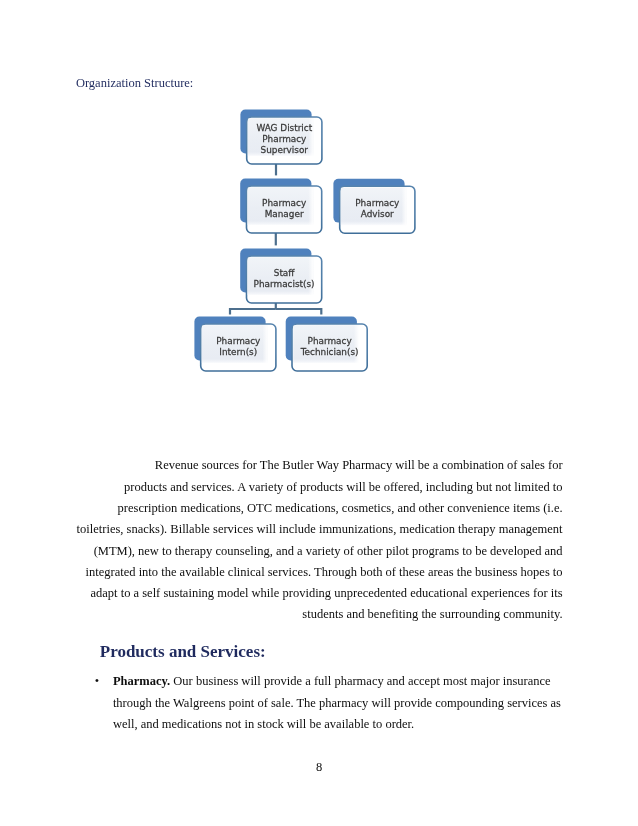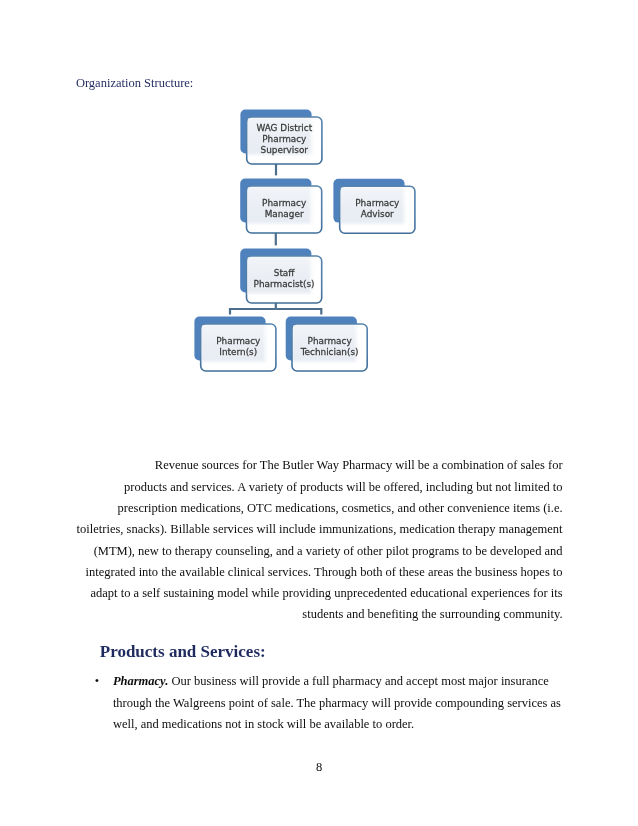--- a/index.html
+++ b/index.html
@@ -42,21 +42,21 @@
   
   .bullet{
     position:absolute; left:112.9px; top:671.3px; width:449px;
     font-size:12.5px; line-height:21.3px; color:#0e0e0e;
     text-align:left;
   }
   .bullet .dot{
     position:absolute; left:-18.2px; top:0px;
     font-size:12.5px; line-height:21.3px; color:#0e0e0e;
   }
-  .bullet b{font-weight:bold;font-style:italic;}
+  .bullet b{font-weight:bold;}
 
   
   .pagenum{
     position:absolute; left:0; top:760px; width:638px;
     text-align:center; font-size:12.5px; color:#0e0e0e;
   }
 
   
   .orgchart{
     position:absolute; left:0; top:0; width:638px; height:826px;

